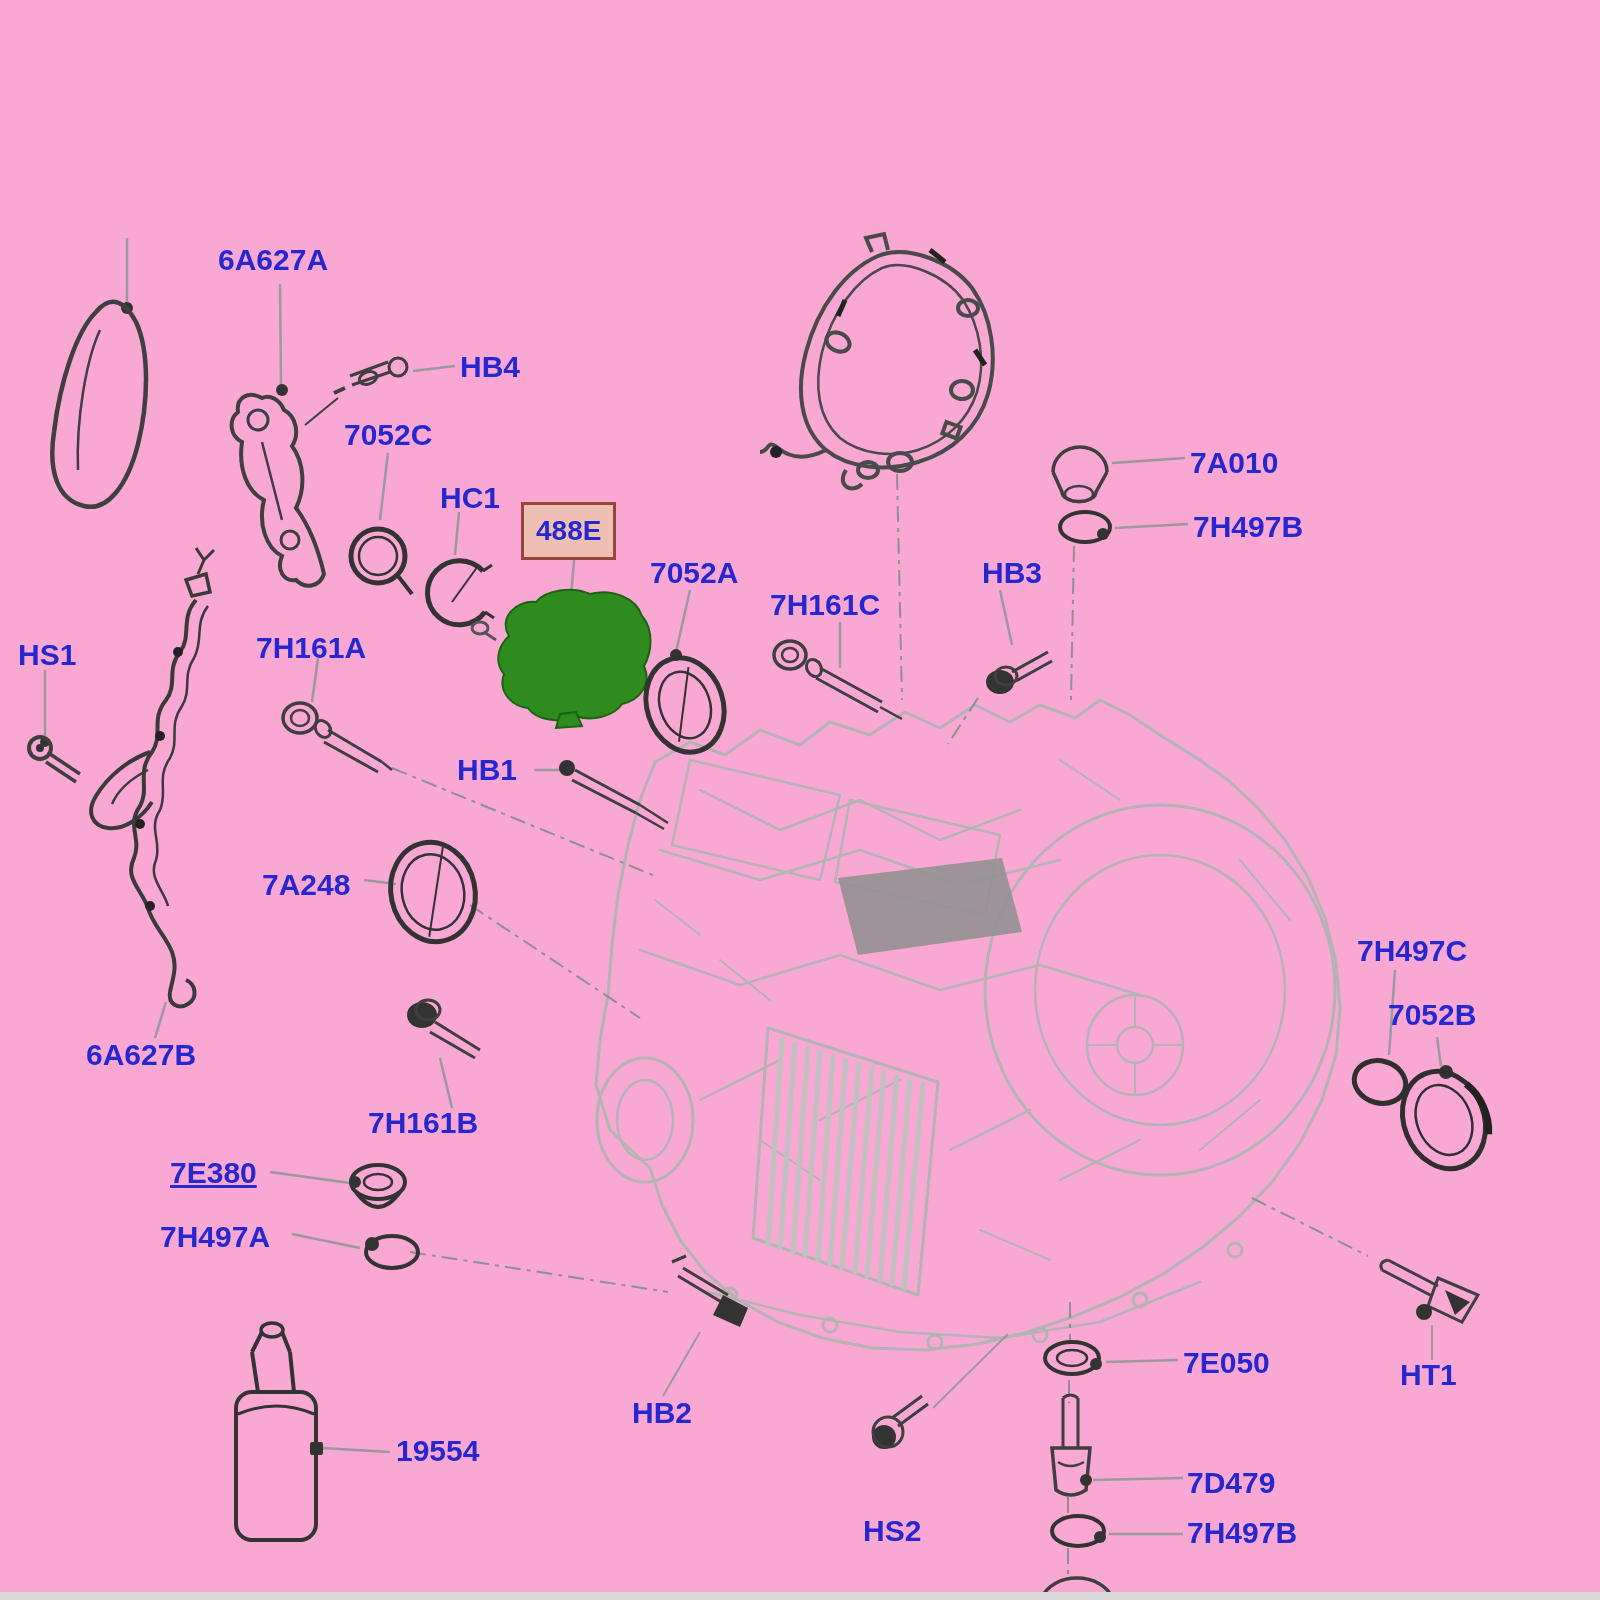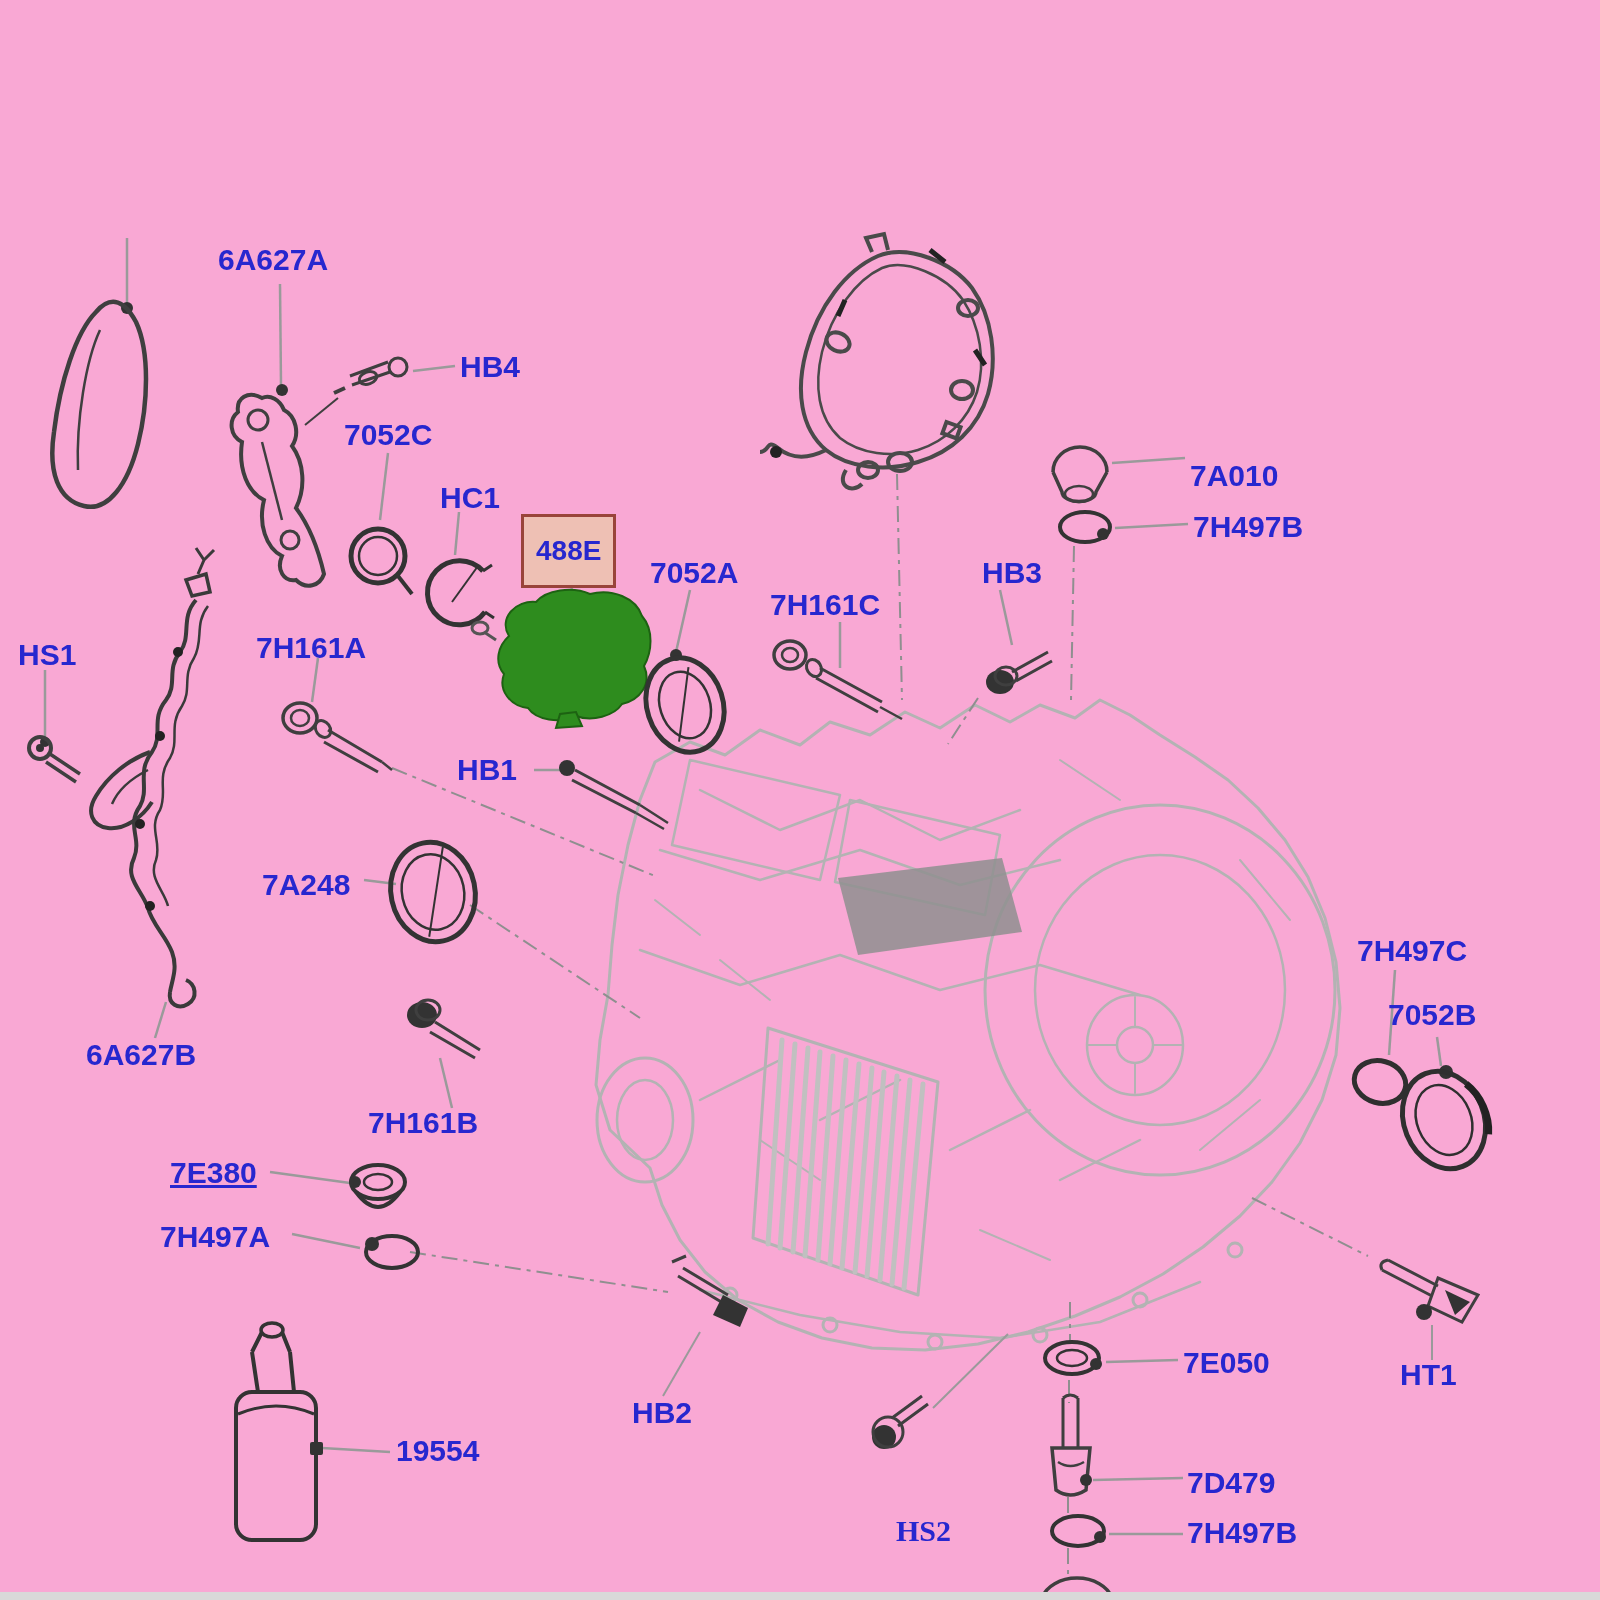--- a/index.html
+++ b/index.html
@@ -12,21 +12,21 @@
     --part-green:#2e8c1e;
   }
   html,body{margin:0;padding:0;background:#fff;}
   #stage{position:relative;width:1600px;height:1600px;background:#f9a8d4;overflow:hidden;
          font-family:"Liberation Sans",sans-serif;}
   #lineart{position:absolute;left:0;top:0;}
   #labels-layer{position:absolute;left:0;top:0;width:100%;height:100%;}
   .part-label{position:absolute;font-weight:700;font-size:30px;line-height:1;
               color:var(--label-color);white-space:nowrap;letter-spacing:0px;}
   .part-label.hl{background:var(--hl-bg);border:3px solid var(--hl-border);
-                 padding:20px 12px;font-size:28px;margin-top:12px;}
+                 padding:12px 12px;font-size:28px;}
   #bottom-bar{position:absolute;left:0;top:1592px;width:1600px;height:8px;background:#d9d9d9;}
 </style>
 </head>
 <body>
 
 <div id="stage">
 
   <svg id="lineart" width="1600" height="1600" viewBox="0 0 1600 1600">
 
     <g stroke="#b3b3b3" fill="none" stroke-width="3" stroke-linejoin="round" stroke-linecap="round">
@@ -358,33 +358,33 @@
 
   <div id="labels-layer">
       <div class="part-label" style="left: 218px; top: 245px;">6A627A</div>
       <div class="part-label" style="left: 460px; top: 352px;">HB4</div>
       <div class="part-label" style="left: 344px; top: 420px;">7052C</div>
       <div class="part-label" style="left: 440px; top: 483px;">HC1</div>
       <div class="part-label hl" style="left: 521px; top: 502px;">488E</div>
       <div class="part-label" style="left: 650px; top: 558px;">7052A</div>
       <div class="part-label" style="left: 770px; top: 590px;">7H161C</div>
       <div class="part-label" style="left: 982px; top: 558px;">HB3</div>
-      <div class="part-label" style="left: 1190px; top: 448px; margin-top: 13px;">7A010</div>
+      <div class="part-label" style="left: 1190px; top: 448px;">7A010</div>
       <div class="part-label" style="left: 1193px; top: 512px;">7H497B</div>
       <div class="part-label" style="left: 18px; top: 640px;">HS1</div>
       <div class="part-label" style="left: 256px; top: 633px;">7H161A</div>
       <div class="part-label" style="left: 457px; top: 755px;">HB1</div>
       <div class="part-label" style="left: 262px; top: 870px;">7A248</div>
       <div class="part-label" style="left: 86px; top: 1040px;">6A627B</div>
       <div class="part-label" style="left: 368px; top: 1108px;">7H161B</div>
       <div class="part-label" style="left: 170px; top: 1158px; text-decoration: underline;">7E380</div>
       <div class="part-label" style="left: 160px; top: 1222px;">7H497A</div>
       <div class="part-label" style="left: 396px; top: 1436px;">19554</div>
       <div class="part-label" style="left: 632px; top: 1398px;">HB2</div>
-      <div class="part-label" style="left: 896px; top: 1516px; font-family: Liberation Serif, serif;">HS2</div>
+      <div class="part-label" style="left: 863px; top: 1516px;">HS2</div>
       <div class="part-label" style="left: 1183px; top: 1348px;">7E050</div>
       <div class="part-label" style="left: 1187px; top: 1468px;">7D479</div>
       <div class="part-label" style="left: 1187px; top: 1518px;">7H497B</div>
       <div class="part-label" style="left: 1400px; top: 1360px;">HT1</div>
       <div class="part-label" style="left: 1357px; top: 936px;">7H497C</div>
       <div class="part-label" style="left: 1388px; top: 1000px;">7052B</div>
     </div>
   <div id="bottom-bar"></div>
 </div>
 

